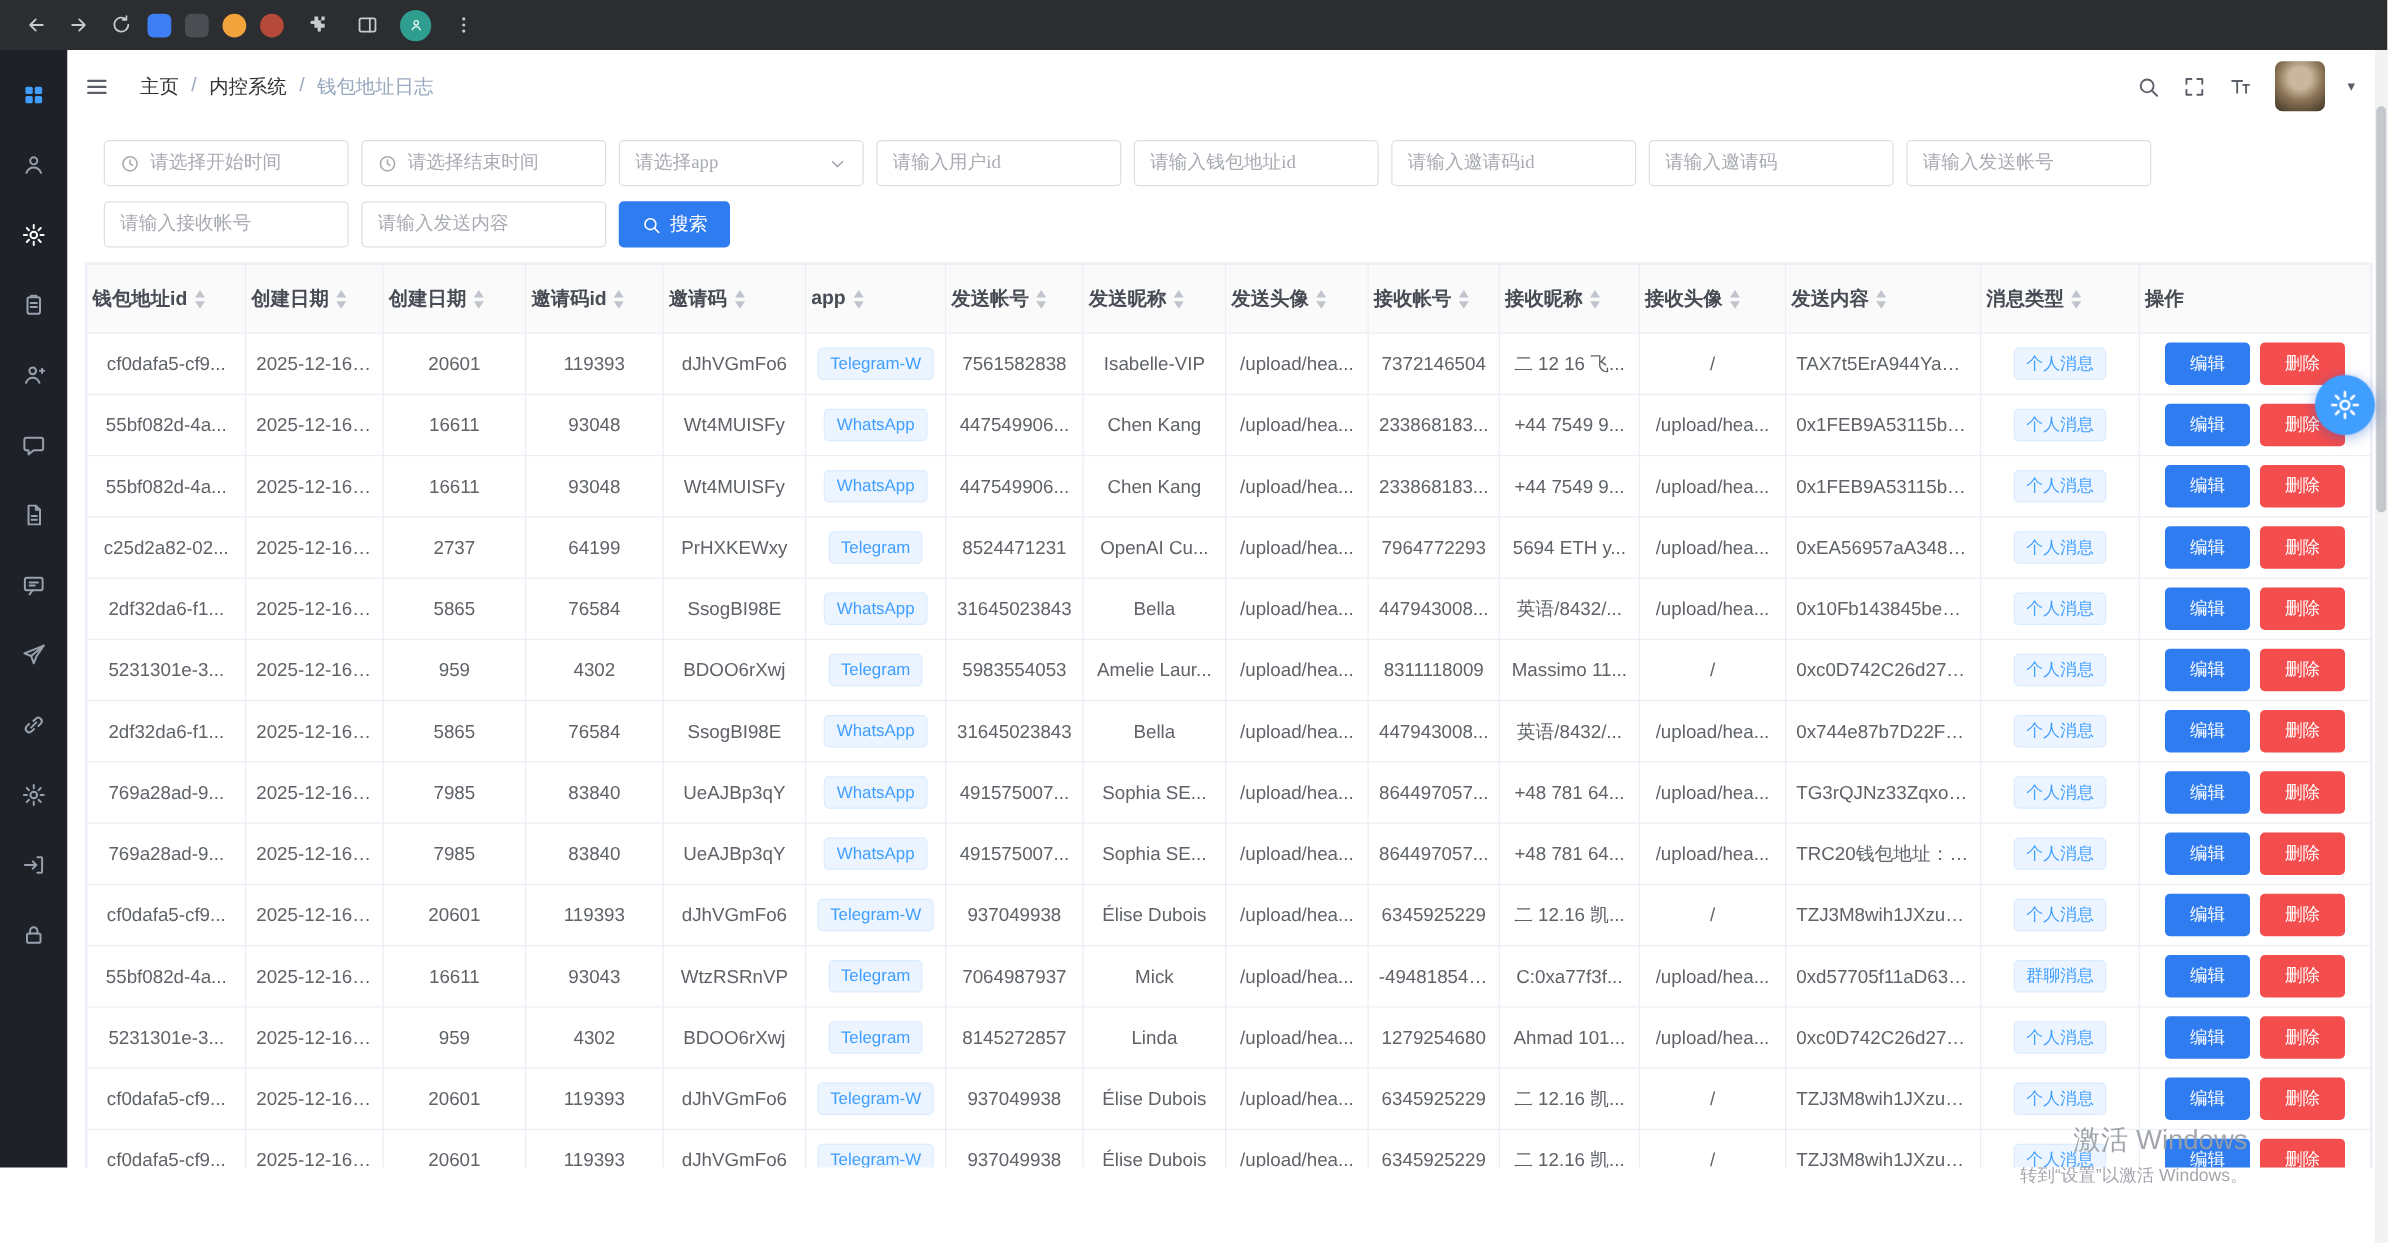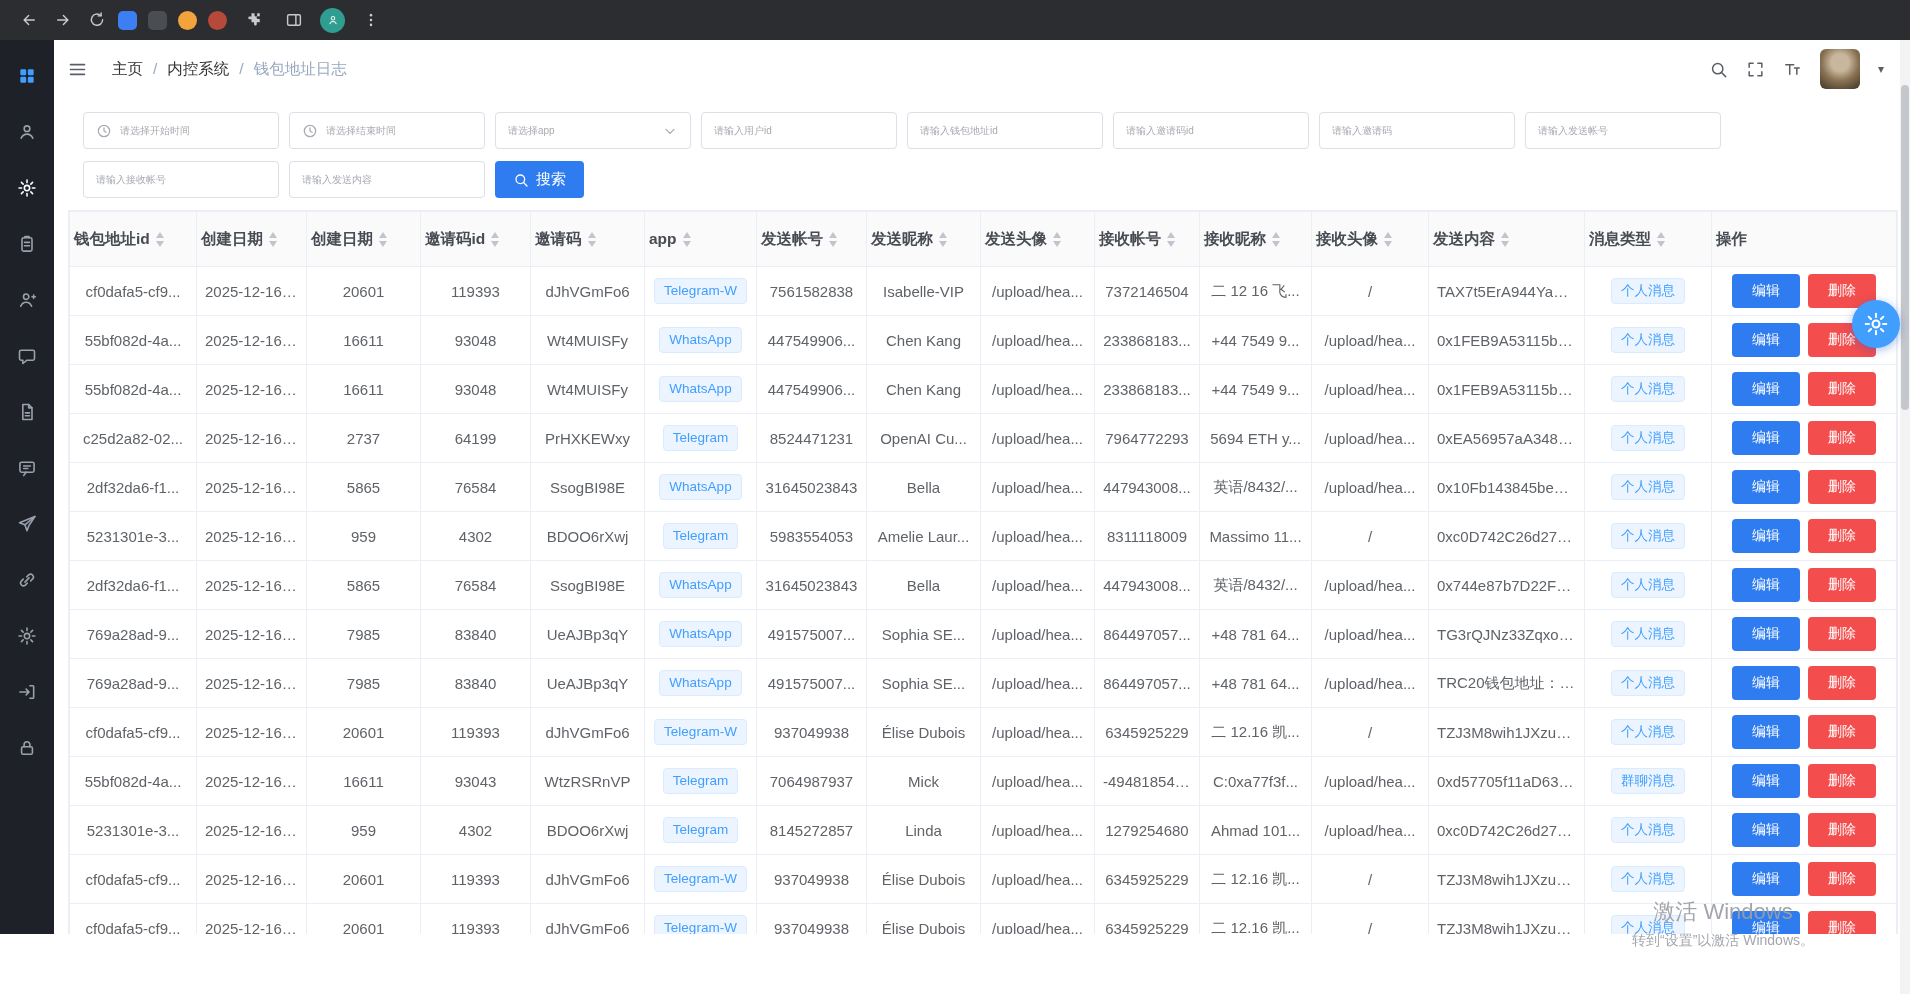--- a/index.html
+++ b/index.html
@@ -46,22 +46,22 @@
   .hd-ico{font-size:19px;display:inline-flex;cursor:pointer}
   .avatar{width:40px;height:40px;border-radius:6px;flex:none;
     background:radial-gradient(circle at 50% 34%,#c9b79d 0 26%,#8a7355 55%,#3d3426 100%)}
   .caret{font-size:12px;color:#5a5e66;cursor:pointer}
 
   
   .content{flex:1;padding:14px 12px 0 14px;overflow:hidden}
   .f-row{display:flex;gap:10px;margin:0 0 12px 15px;align-items:center}
   .f-input{width:196px;height:37px;border:1px solid #dcdfe6;border-radius:4px;background:#fff;
     display:flex;align-items:center;padding:0 12px;gap:8px;flex:none}
-  .f-input input{border:none;outline:none;width:100%;font-size:10px;color:#606266;
-    font-family:Liberation Sans, sans-serif;background:transparent}
+  .f-input input{border:none;outline:none;width:100%;font-size:15px;color:#606266;
+    font-family:Liberation Serif, serif;background:transparent}
   .f-input input::placeholder{color:#a8abb2}
   .f-ico{color:#a8abb2;font-size:16px;display:inline-flex;flex:none}
 
   .btn{height:37px;border:none;border-radius:4px;background:var(--primary);color:#fff;
     font-size:15px;display:inline-flex;align-items:center;gap:7px;padding:16px 18px;
     font-family:inherit;cursor:pointer;flex:none}
   .btn-ico{font-size:16px;display:inline-flex;color:#fff}
   .btn-row{margin:20px 0 16px 15px;display:flex;gap:12px}
 
   
@@ -83,22 +83,22 @@
   .mini.edit{background:var(--primary)}
   .mini.del{background:var(--danger)}
 
   
   .float-gear{position:fixed;right:10px;top:300px;width:48px;height:48px;border-radius:50%;
     background:#409eff;color:#fff;display:flex;align-items:center;justify-content:center;
     font-size:26px;box-shadow:0 2px 10px rgba(30,90,200,.4);z-index:60;cursor:pointer}
   .scrollbar{position:fixed;right:0;top:40px;bottom:0;width:10px;background:#f3f3f4;z-index:55}
   .scroll-thumb{position:absolute;top:45px;right:1px;width:8px;height:325px;border-radius:4px;
     background:#c4c7cc}
-  .watermark{position:fixed;right:96px;bottom:44px;color:#9b9fa5;opacity:.92;z-index:70;
-    pointer-events:none;text-align:center}
+  .watermark{position:fixed;right:112px;bottom:44px;color:#9b9fa5;opacity:.92;z-index:70;
+    pointer-events:none;text-align:right}
   .wm1{font-size:22px}
   .wm2{font-size:14px;margin-top:5px}
 </style>
 </head>
 <body>
 
 <div class="browser">
   <div class="b-nav">
     <span class="b-ico">
         <svg viewBox="0 0 24 24" fill="none" stroke="currentColor" stroke-width="1.9" stroke-linecap="round" stroke-linejoin="round">

